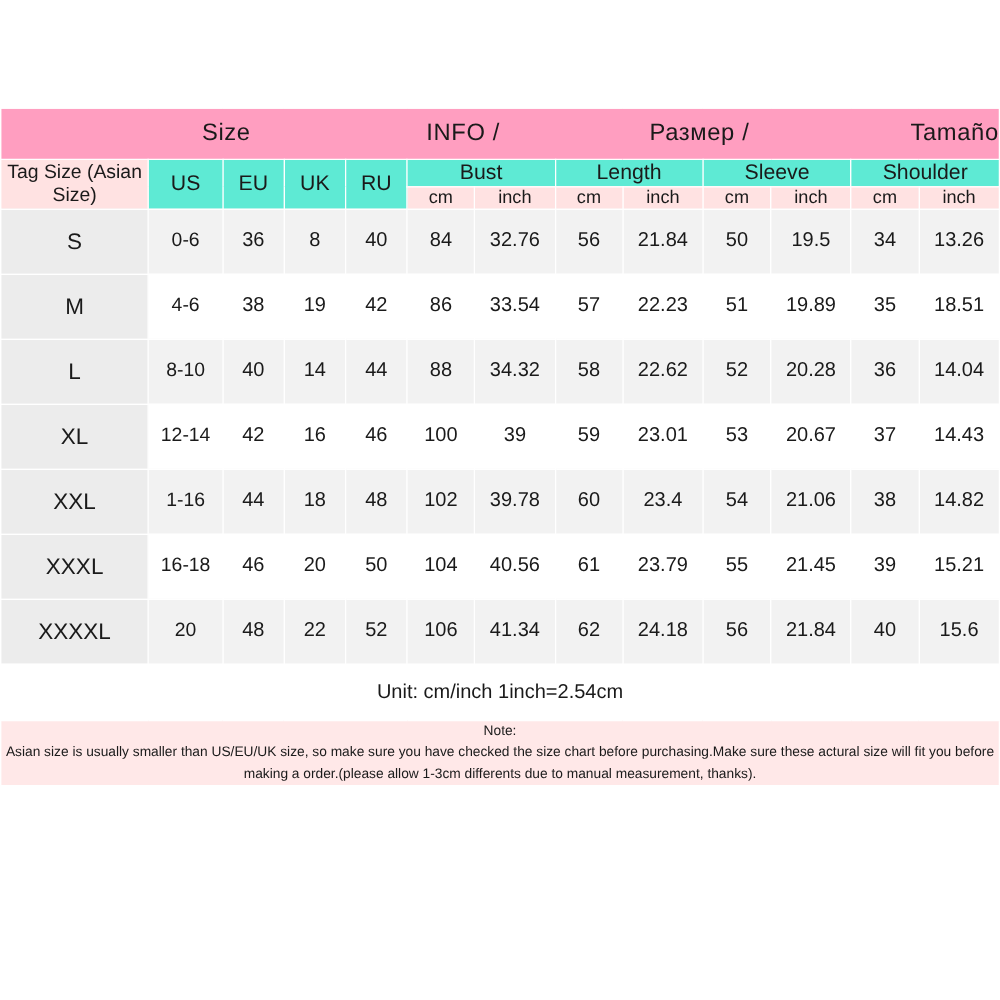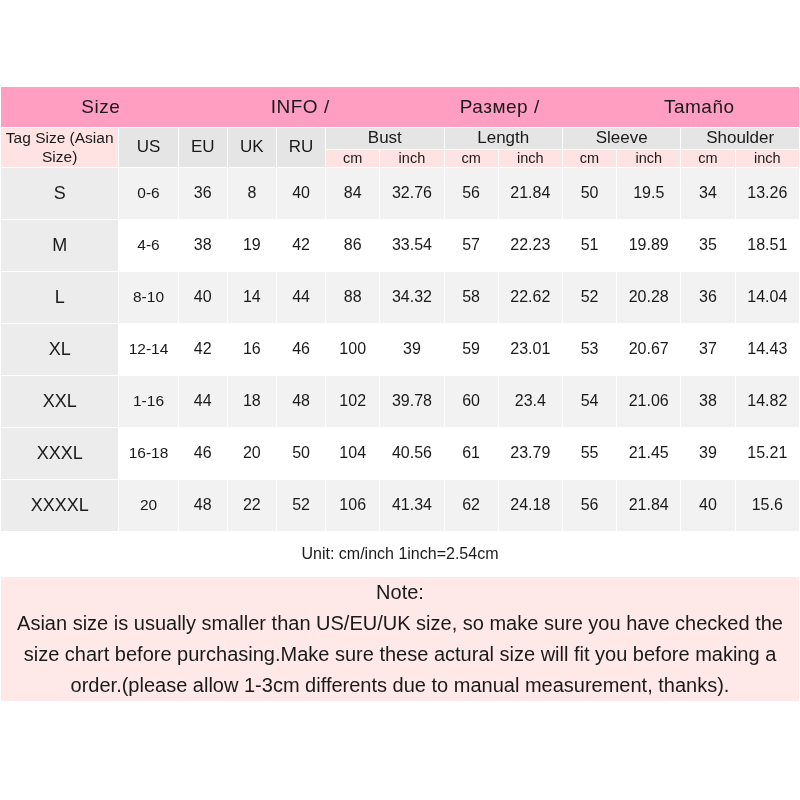--- a/index.html
+++ b/index.html
@@ -37,24 +37,24 @@
     font-weight: bold;
     letter-spacing: 0.5px;
   }
   .banner-inner {
     display: flex;
     justify-content: space-around;
     align-items: center;
     width: 100%;
     height: 40px;
   }
-  .banner-inner span { flex: 1; text-align: center; }
+  .banner-inner span { flex: 1; text-align: right; }
 
   .hdr {
-    background: #e5e5e5;
+    background: #5eead4;
     font-size: 17px;
     font-weight: bold;
     color: #111;
   }
   .hdr-small {
     background: #ffe2e2;
     font-size: 14.5px;
     font-weight: bold;
     color: #111;
   }
@@ -76,21 +76,21 @@
   td.us { font-size: 15.5px; }
   .unit-row td {
     background: #ffffff;
     font-size: 16px;
     height: 44px;
     color: #111;
   }
   .note-row td {
     background: #ffe8e8;
     color: #ff0000;
-    font-size: 20px;
+    font-size: 11px;
     line-height: 1.55;
     padding: 6px 14px 10px 14px;
     text-align: center;
   }
   .note-title { display: block; }
   .data-row td { height: 51px; }
 </style>
 </head>
 <body>
 

